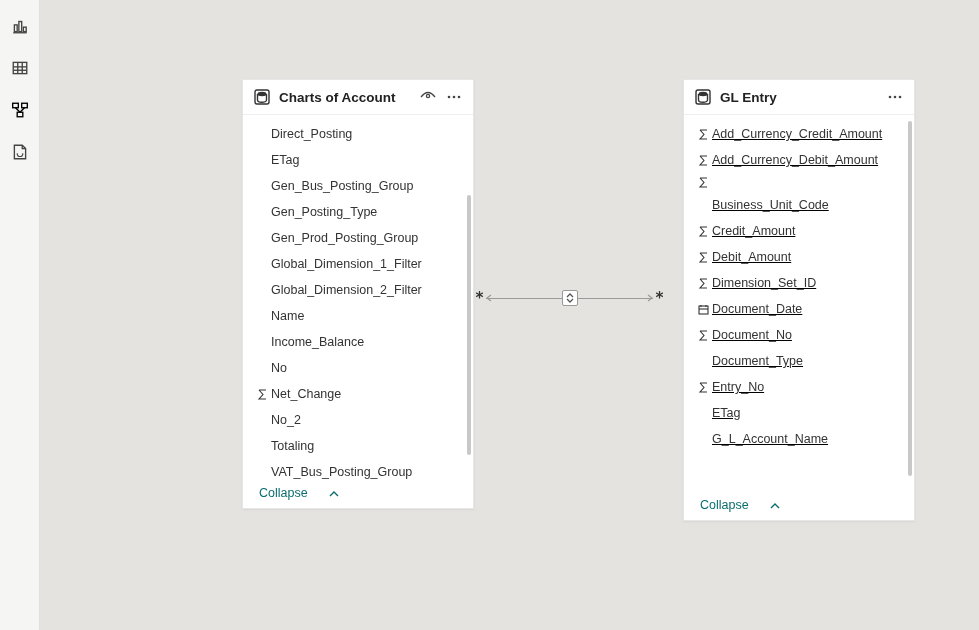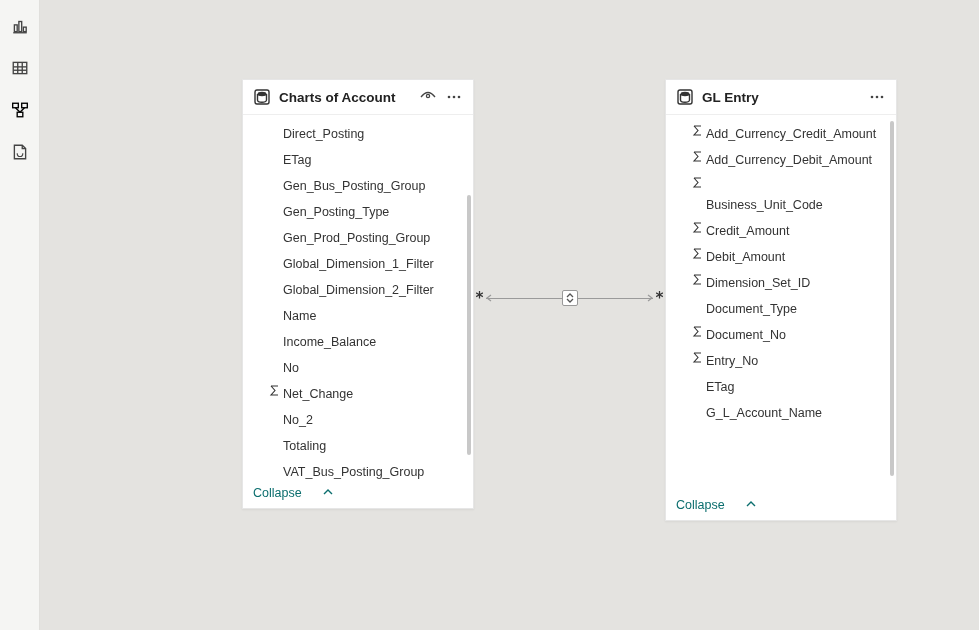--- a/index.html
+++ b/index.html
@@ -75,27 +75,26 @@
   }
   .field-list-wrap {
     position: relative;
     overflow: hidden;
   }
   .field-list {
     padding: 6px 0;
   }
   .field-item {
     display: flex;
-    align-items: flex-start;
+    align-items: center;
     padding: 3px 10px 3px 10px;
     font-size: 12.5px;
     color: #333;
     cursor: default;
     line-height: 20px;
-    margin-left: 12px;
   }
   .field-icon {
     width: 18px;
     flex-shrink: 0;
     display: flex;
     align-items: center;
     justify-content: center;
     color: #333;
   }
   .field-label {
@@ -107,23 +106,23 @@
   .scroll-indicator {
     position: absolute;
     right: 2px;
     top: 6px;
     width: 4px;
     height: calc(100% - 40px);
     background: #c8c8c8;
     border-radius: 2px;
   }
   .card-footer {
-    padding: 6px 10px 8px 10px;
-    display: flex;
-    align-items: flex-start;
+    padding: 6px 10px 8px 16px;
+    display: flex;
+    align-items: flex-end;
     gap: 20px;
     font-size: 12.5px;
     color: #0b6e6e;
     cursor: pointer;
   }
   .card-footer .chev {
     display: inline-flex;
   }
 
   .relationship {
@@ -310,41 +309,41 @@
     <div class="card-footer">
       <span>Collapse</span>
       <span class="chev">
         <svg width="12" height="12" viewBox="0 0 12 12" fill="none" stroke="currentColor" stroke-width="1.4">
             <path d="M2 8 l4 -4 l4 4"></path>
           </svg>
       </span>
     </div>
   </div>
 
-  <div class="table-card" style="left:625px; top:79px; height:442px;">
+  <div class="table-card" style="left:643px; top:79px; height:442px;">
     <div class="table-header">
       <span class="table-icon">
         <svg viewBox="0 0 18 18" fill="none" stroke="#333" stroke-width="1.4">
           <rect x="2" y="2" width="14" height="14" rx="2"></rect>
           <ellipse cx="9" cy="6" rx="4.5" ry="2.2" fill="#333" stroke="none"></ellipse>
           <path d="M4.5 6 v6 a4.5 2.2 0 0 0 9 0 v-6"></path>
         </svg>
       </span>
       <span class="table-title">GL Entry</span>
       <div class="header-actions">
         <span class="header-action">
           <svg viewBox="0 0 18 18" fill="currentColor">
             <circle cx="4" cy="9" r="1.3"></circle>
               <circle cx="9" cy="9" r="1.3"></circle>
               <circle cx="14" cy="9" r="1.3"></circle>
           </svg>
         </span>
       </div>
     </div>
-    <div class="field-list-wrap" style="flex:1;">
+    <div class="field-list-wrap" style="flex:1;text-decoration:underline;">
       <div class="field-list">
           <div class="field-item">
             <span class="field-icon">
               <svg width="13" height="13" viewBox="0 0 13 13" fill="none" stroke="#333" stroke-width="1.1">
                 <path d="M3 2 H10 M3 2 L7 6.5 L3 11 H10"></path>
               </svg>
             </span>
             <span class="field-label">Add_Currency_Credit_Amount</span>
           </div>
           <div class="field-item">
@@ -384,30 +383,41 @@
           </div>
           <div class="field-item">
             <span class="field-icon">
               <svg width="13" height="13" viewBox="0 0 13 13" fill="none" stroke="#333" stroke-width="1.1">
                 <path d="M3 2 H10 M3 2 L7 6.5 L3 11 H10"></path>
               </svg>
             </span>
             <span class="field-label">Dimension_Set_ID</span>
           </div>
           <div class="field-item">
+            <span class="field-icon">
+              <svg width="13" height="13" viewBox="0 0 13 13" fill="none" stroke="#333" stroke-width="1.1">
+                <rect x="2" y="3" width="9" height="8"></rect>
+                <line x1="2" y1="6" x2="11" y2="6"></line>
+                <line x1="4" y1="2" x2="4" y2="4"></line>
+                <line x1="9" y1="2" x2="9" y2="4"></line>
+              </svg>
+            </span>
+            <span class="field-label">Document_Date</span>
+          </div>
+          <div class="field-item">
+            <span class="field-icon">
+              <svg width="13" height="13" viewBox="0 0 13 13" fill="none" stroke="#333" stroke-width="1.1">
+                <path d="M3 2 H10 M3 2 L7 6.5 L3 11 H10"></path>
+              </svg>
+            </span>
+            <span class="field-label">Document_No</span>
+          </div>
+          <div class="field-item">
             <span class="field-icon"></span>
             <span class="field-label">Document_Type</span>
-          </div>
-          <div class="field-item">
-            <span class="field-icon">
-              <svg width="13" height="13" viewBox="0 0 13 13" fill="none" stroke="#333" stroke-width="1.1">
-                <path d="M3 2 H10 M3 2 L7 6.5 L3 11 H10"></path>
-              </svg>
-            </span>
-            <span class="field-label">Document_No</span>
           </div>
           <div class="field-item">
             <span class="field-icon">
               <svg width="13" height="13" viewBox="0 0 13 13" fill="none" stroke="#333" stroke-width="1.1">
                 <path d="M3 2 H10 M3 2 L7 6.5 L3 11 H10"></path>
               </svg>
             </span>
             <span class="field-label">Entry_No</span>
           </div>
           <div class="field-item">

